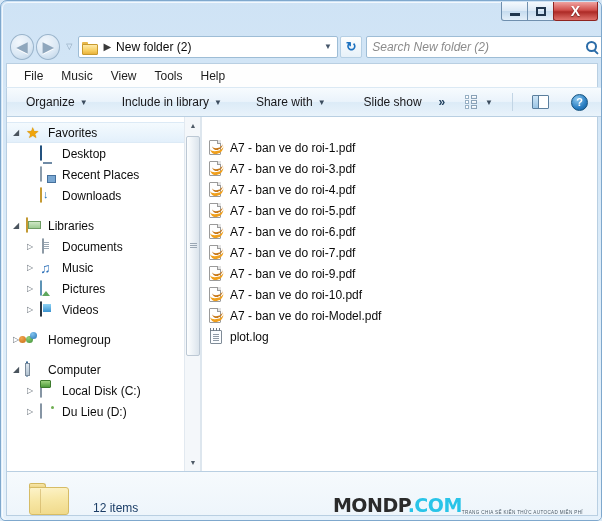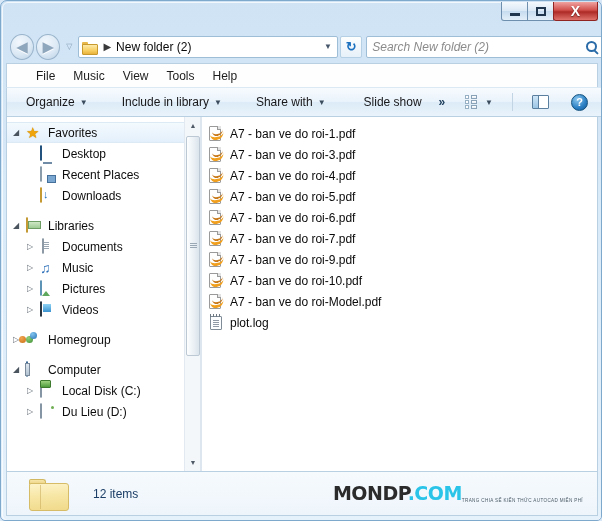--- a/index.html
+++ b/index.html
@@ -133,21 +133,21 @@
     width: 6px; height: 2px; background: #2b6ca8;
     transform: rotate(45deg); border-radius: 1px;
   }
 
   
   .menubar {
     position: absolute; left: 5px; top: 62px;
     width: 592px; height: 24px;
     background: #fefefe;
     border: 1px solid #b9cfe2; border-bottom: none;
-    display: flex; align-items: center; padding-left: 20px;
+    display: flex; align-items: center; padding-left: 8px;
   }
   .menuitem {
     font-size: 12px; color: #1d1d1d; padding: 2px 9px;
   }
 
   
   .toolbar {
     position: absolute; left: 5px; top: 86px;
     width: 600px; height: 30px;
     background: linear-gradient(180deg,#f7fbfe 0%, #eaf3fb 48%, #dcebf7 52%, #e9f3fb 100%);
@@ -345,21 +345,21 @@
     display: flex; align-items: center; justify-content: center;
   }
   .sb-grip { width: 7px; height: 6px; }
   .sb-grip i { display:block; height:1px; background:#9aa7b4; margin-bottom:1px; }
 
   .splitter { width: 2px; background: #dde6ee; }
 
   
   .filepane {
     flex: 1; height: 100%; background: #fff;
-    padding: 6px 0 0 4px; overflow: hidden;
+    padding: 6px 0 0 4px; overflow: hidden; margin-top: 14px;
   }
   .filerow {
     height: 21px; display: flex; align-items: center;
     padding-left: 3px; font-size: 12px; color: #0a0a0a;
   }
   .fname { white-space: nowrap; }
 
   
   .ic-pdf {
     width: 16px; height: 17px; margin-right: 5px;
@@ -404,21 +404,21 @@
     position: absolute; left: 1px; top: 0px; width: 12px; height: 3px;
     background: repeating-linear-gradient(90deg,#6d7883 0 1px, transparent 1px 3px);
   }
 
   
   .statusbar {
     position: absolute; left: 5px; top: 471px;
     width: 592px; height: 44px;
     background: linear-gradient(180deg,#f6fafd 0%, #eef5fb 100%);
     border: 1px solid #b9cfe2; border-top: none;
-    display: flex; align-items: center;
+    display: flex; align-items: flex-end;
   }
   .statusfolder {
     width: 42px; height: 34px; margin-left: 22px;
     position: relative; flex: 0 0 auto;
   }
   .statusfolder .tab {
     position: absolute; left: 0; top: 2px; width: 17px; height: 5px;
     background: linear-gradient(180deg,#f7e6a8,#ecd485);
     border: 1px solid #d2b861; border-bottom: none;
     border-radius: 2px 3px 0 0;

